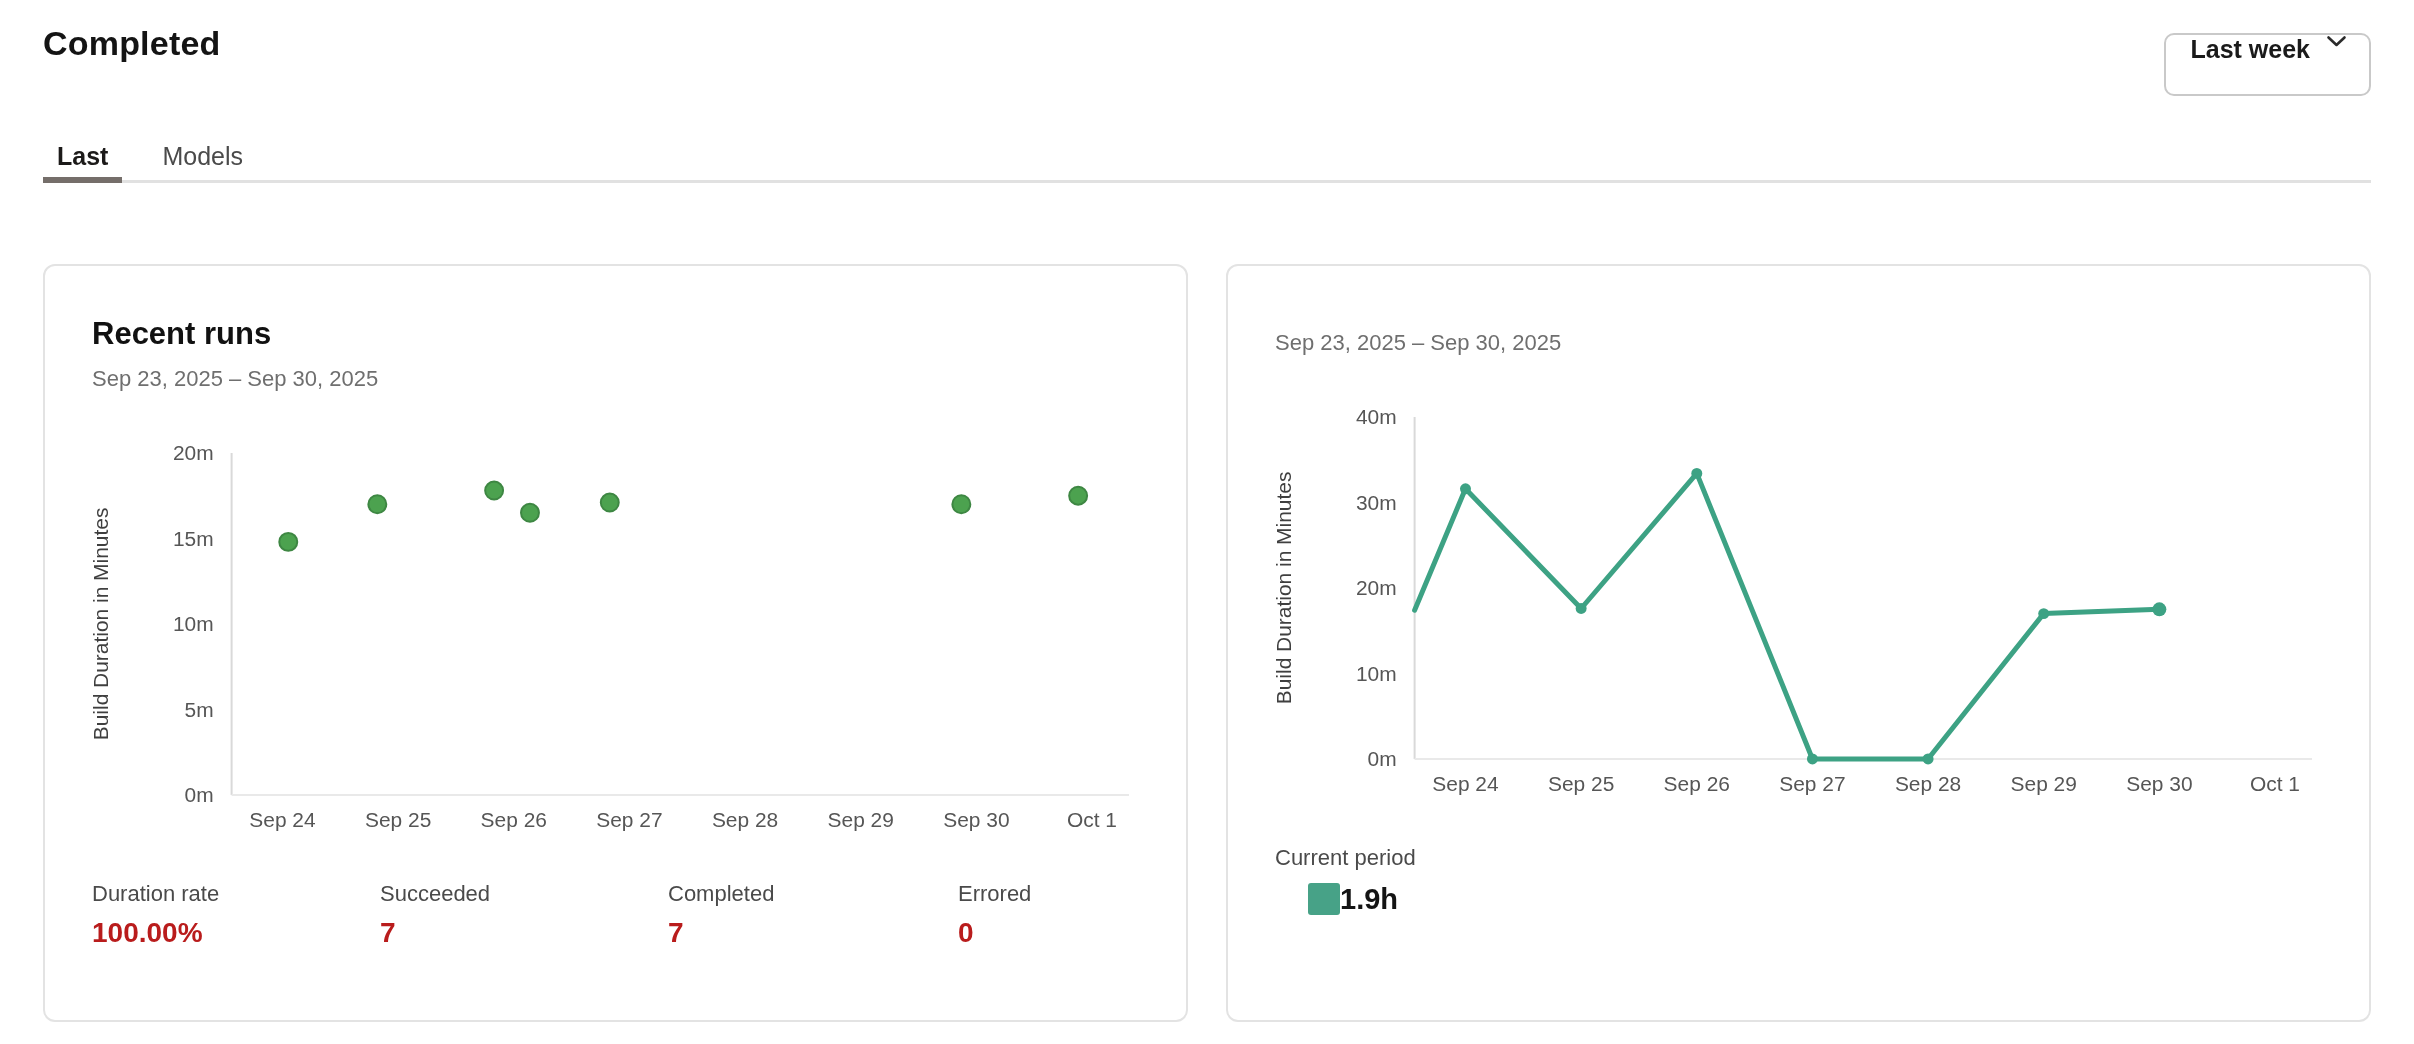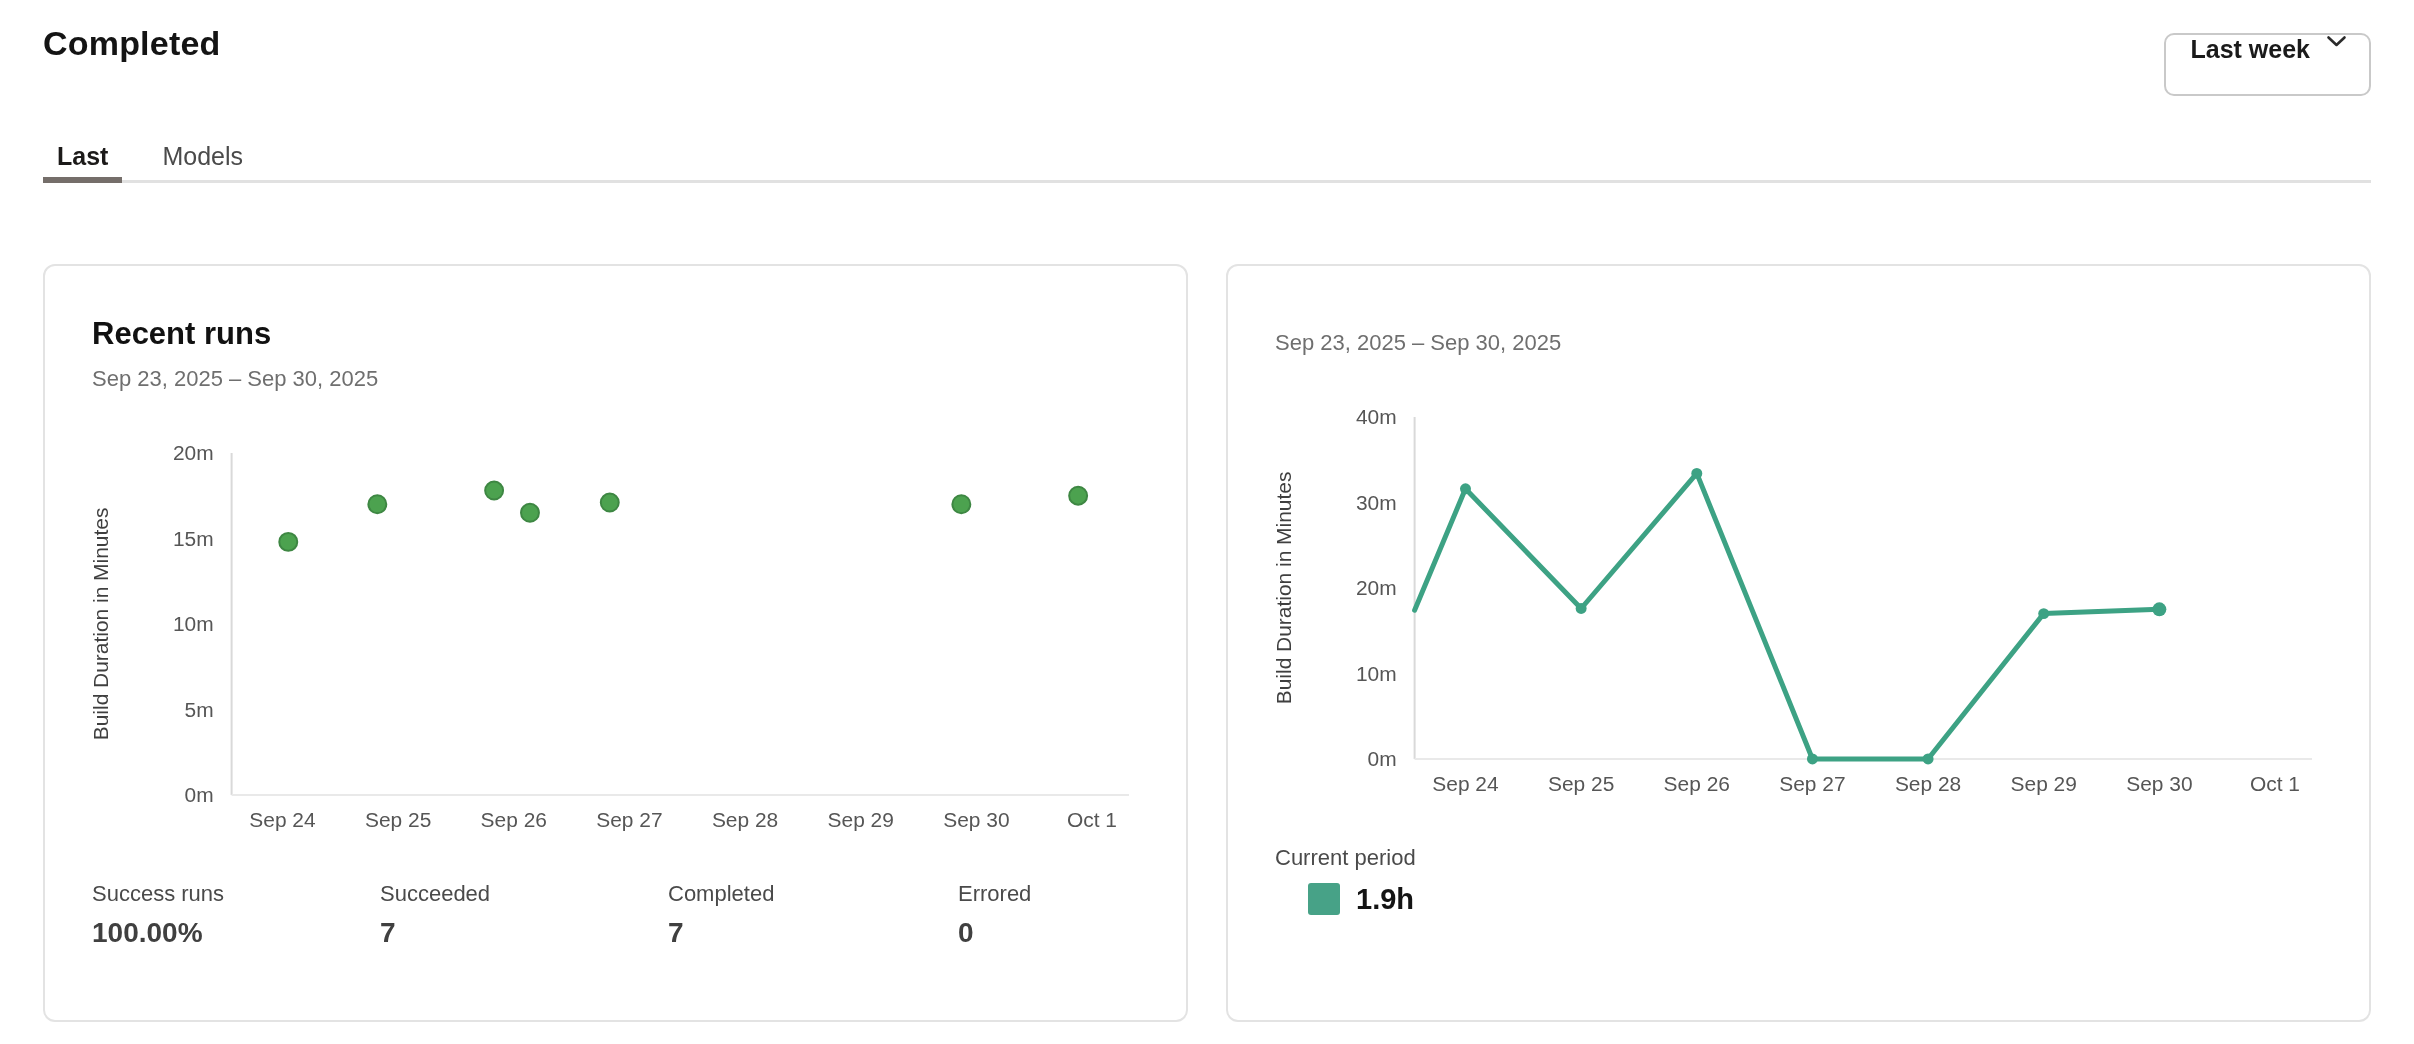--- a/index.html
+++ b/index.html
@@ -25,25 +25,25 @@
   .cards { position:absolute; left:43px; right:43px; top:216px; display:flex; gap:38px; }
   .card { flex:1 1 0; height:758px; background:#fff; border:2px solid #e3e3e3; border-radius:12px;
           padding:50px 47px 0 47px; overflow:hidden;margin-top:48px; }
   .card-title { font-size:31px; font-weight:700; color:#111; }
   .card-sub { margin-top:14px; font-size:22px; color:#6f6f6f; }
   .chart { display:block; width:100%; height:auto; margin-top:44px; }
 
   
   .stats { margin-top:26px; display:grid; grid-template-columns:288px 288px 290px auto; }
   .stat-label { font-size:22px; color:#4a4a4a; }
-  .stat-value { margin-top:10px; font-size:28px; font-weight:700; color:#404040; }
+  .stat-value { margin-top:10px; font-size:28px; font-weight:700; color:#b91c1c; }
 
   
   .legend-label { margin-top:26px; font-size:22px; color:#4a4a4a; }
-  .legend-row { margin-top:12px; display:flex; align-items:center; gap:16px;padding-left:33px; }
+  .legend-row { margin-top:12px; display:flex; align-items:center; gap:0;padding-left:33px; }
   .legend-swatch { width:32px; height:32px; border-radius:3px; background:#47a287; }
   .legend-value { font-size:29px; font-weight:700; color:#141414; }
 </style>
 </head>
 <body>
 
 <div class="page">
 
   <h1 class="page-title">Completed</h1>
 
@@ -86,21 +86,21 @@
           <circle cx="196.82989690721672" cy="106.18" r="9" fill="#4ca24f" stroke="#3e8743" stroke-width="2"></circle>
           <circle cx="286.13402061855686" cy="68.44999999999999" r="9" fill="#4ca24f" stroke="#3e8743" stroke-width="2"></circle>
           <circle cx="403.2731958762886" cy="54.73000000000002" r="9" fill="#4ca24f" stroke="#3e8743" stroke-width="2"></circle>
           <circle cx="439.2268041237115" cy="77.02500000000003" r="9" fill="#4ca24f" stroke="#3e8743" stroke-width="2"></circle>
           <circle cx="519.2525773195875" cy="66.73499999999996" r="9" fill="#4ca24f" stroke="#3e8743" stroke-width="2"></circle>
           <circle cx="871.8298969072166" cy="68.44999999999999" r="9" fill="#4ca24f" stroke="#3e8743" stroke-width="2"></circle>
           <circle cx="988.9690721649483" cy="59.875" r="9" fill="#4ca24f" stroke="#3e8743" stroke-width="2"></circle>
         </svg>
       <div class="stats">
         <div>
-          <div class="stat-label">Success runs</div>
+          <div class="stat-label">Duration rate</div>
           <div class="stat-value">100.00%</div>
         </div>
         <div>
           <div class="stat-label">Succeeded</div>
           <div class="stat-value">7</div>
         </div>
         <div>
           <div class="stat-label">Completed</div>
           <div class="stat-value">7</div>
         </div>

